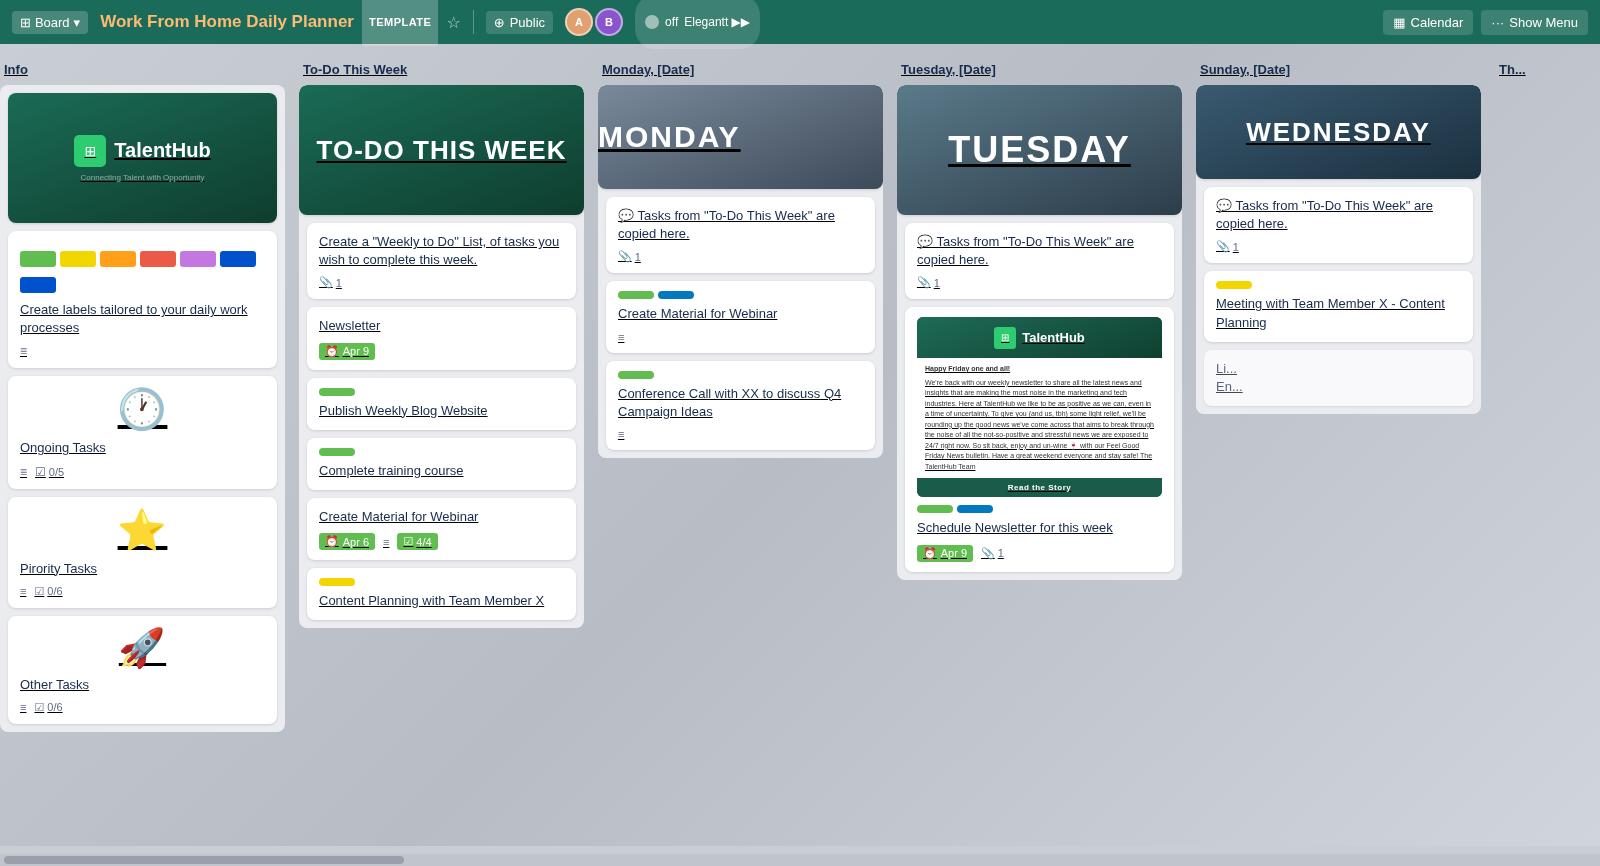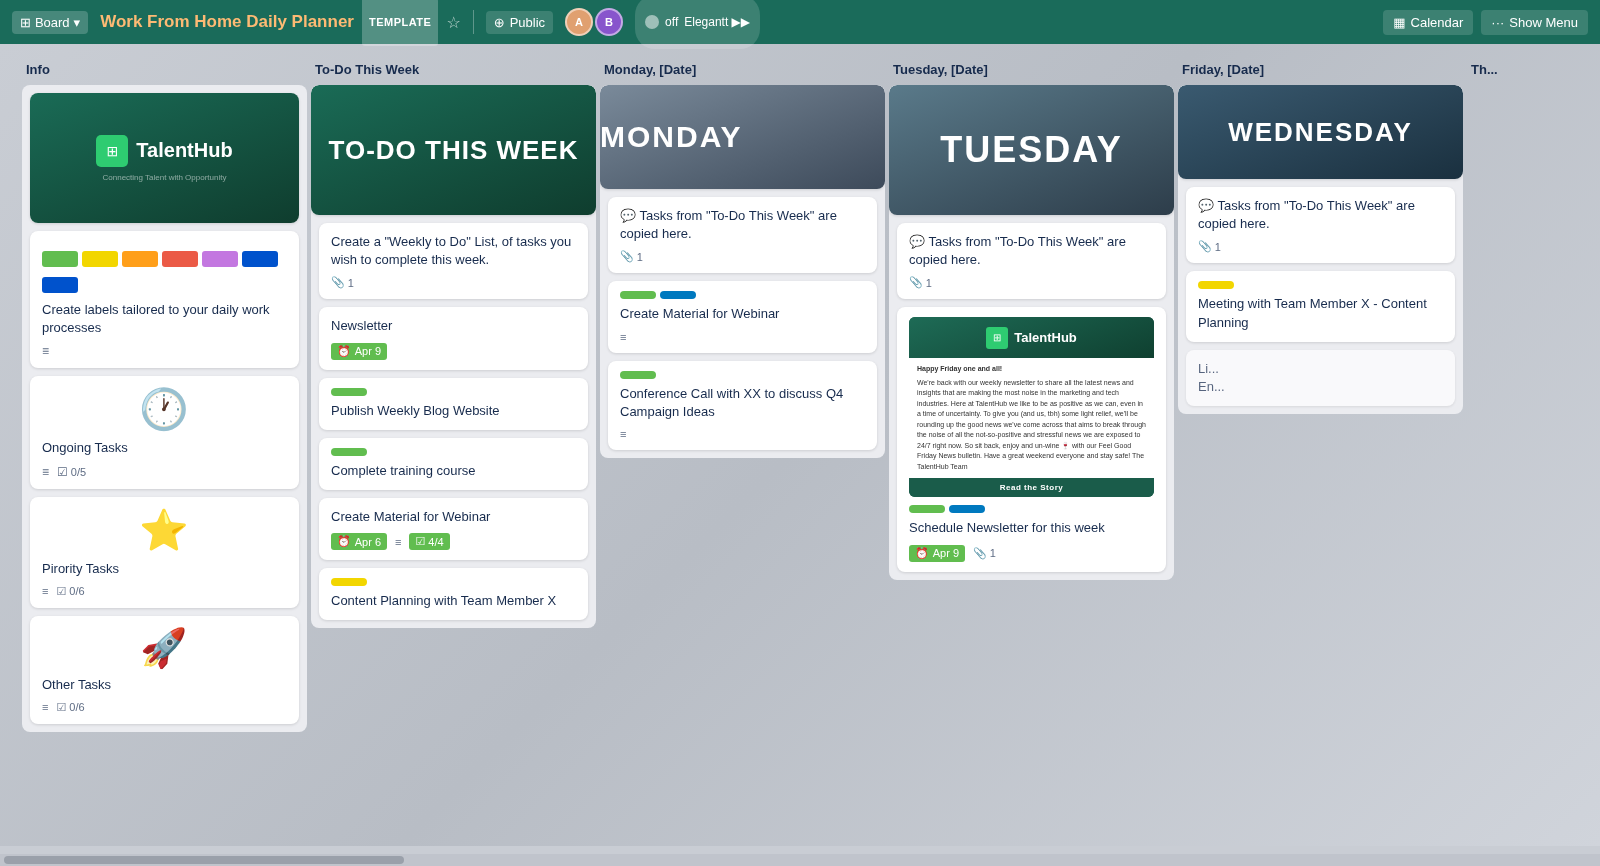--- a/index.html
+++ b/index.html
@@ -63,26 +63,27 @@
     .topnav-btn {
       display: flex; align-items: center; gap: 5px;
       background: rgba(255,255,255,0.15); border-radius: 4px;
       color: #fff; font-size: 13px; padding: 5px 10px; cursor: pointer;
       border: none;
     }
 
     
     .board-area {
       display: flex;
-      padding: 12px 22px;
-      gap: 4px;
+      padding: 12px 0;
+      gap: 14px;
       height: calc(866px - 44px - 20px);
       overflow-x: auto;
       overflow-y: hidden;
       background: linear-gradient(135deg, #c9cdd4 0%, #b8bdc5 50%, #d0d4db 100%);
+      text-decoration: underline;
     }
 
     
     .card {
       background: #fff;
       border-radius: 8px;
       padding: 10px 12px;
       box-shadow: 0 1px 3px rgba(0,0,0,0.13);
       cursor: pointer;
     }
@@ -482,21 +483,21 @@
             </span>
           </div>
         </div>
 
       </div>
     </div>
   </div>
 
   <div class="full-col">
     <div class="full-col-header">
-      <span>Friday, [Date]</span>
+      <span>Sunday, [Date]</span>
     </div>
     <div class="full-col-body">
       <div class="banner-card">
         <div style="background:linear-gradient(160deg,#3a5a70 0%,#1a303f 100%);height:94px;display:flex;align-items:center;justify-content:center;border-radius:8px 8px 0 0;">
           <span style="color:#fff;font-size:26px;font-weight:900;letter-spacing:2px;text-transform:uppercase;">WEDNESDAY</span>
         </div>
       </div>
       <div class="full-col-cards">
 
         <div class="card">

